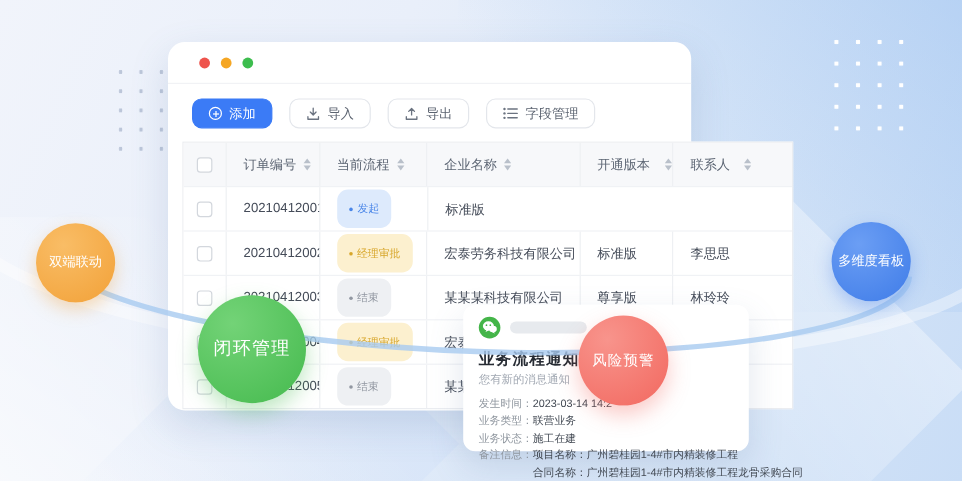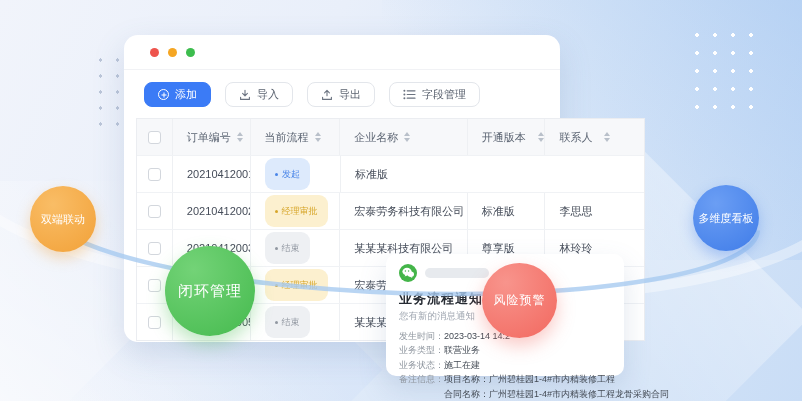--- a/index.html
+++ b/index.html
@@ -15,21 +15,21 @@
   .stripe2{width:200px;height:260px;left:120px;bottom:-120px;transform:rotate(45deg);background:linear-gradient(180deg,rgba(210,225,248,.5),rgba(210,225,248,0));}
   .dots{position:absolute;z-index:0;}
   .dots-left{left:92px;top:52px;width:88px;height:80px;
     background-image:radial-gradient(circle,#bcc6d9 1.5px,rgba(0,0,0,0) 1.7px);background-size:17px 16px;}
   .dots-right{left:688px;top:26px;width:78px;height:96px;
     background-image:radial-gradient(circle,#ffffff 1.9px,rgba(0,0,0,0) 2.1px);background-size:18px 18px;}
   .rings-back{position:absolute;inset:0;z-index:0;pointer-events:none;}
   .rings-front{position:absolute;inset:0;z-index:6;pointer-events:none;}
 
   
-  .window{position:absolute;left:124px;top:35px;width:436px;height:307px;background:#fff;
+  .window{position:absolute;left:140px;top:35px;width:436px;height:307px;background:#fff;
     border-radius:14px;box-shadow:0 12px 32px rgba(80,110,160,.18);z-index:1;}
   .titlebar{height:35px;display:flex;align-items:center;padding-left:26px;border-bottom:1px solid #f1f2f5;}
   .tl{width:9px;height:9px;border-radius:50%;margin-right:9px;}
   .toolbar{display:flex;align-items:center;gap:14px;padding:12px 0 11px 20px;}
   .btn{display:inline-flex;align-items:center;gap:6px;height:25px;padding:0 13px;border-radius:8px;
     font-size:11px;color:#5aununsed;}
   .btn{color:#5b6370;background:#fff;border:1px solid #e3e6eb;cursor:pointer;}
   .btn-primary{background:#3b7bf6;border:1px solid #3b7bf6;color:#fff;}
   .plus-circle{width:11px;height:11px;border:1px solid #fff;border-radius:50%;position:relative;display:inline-block;}
   .plus-circle::before,.plus-circle::after{content:"";position:absolute;background:#fff;left:50%;top:50%;}

